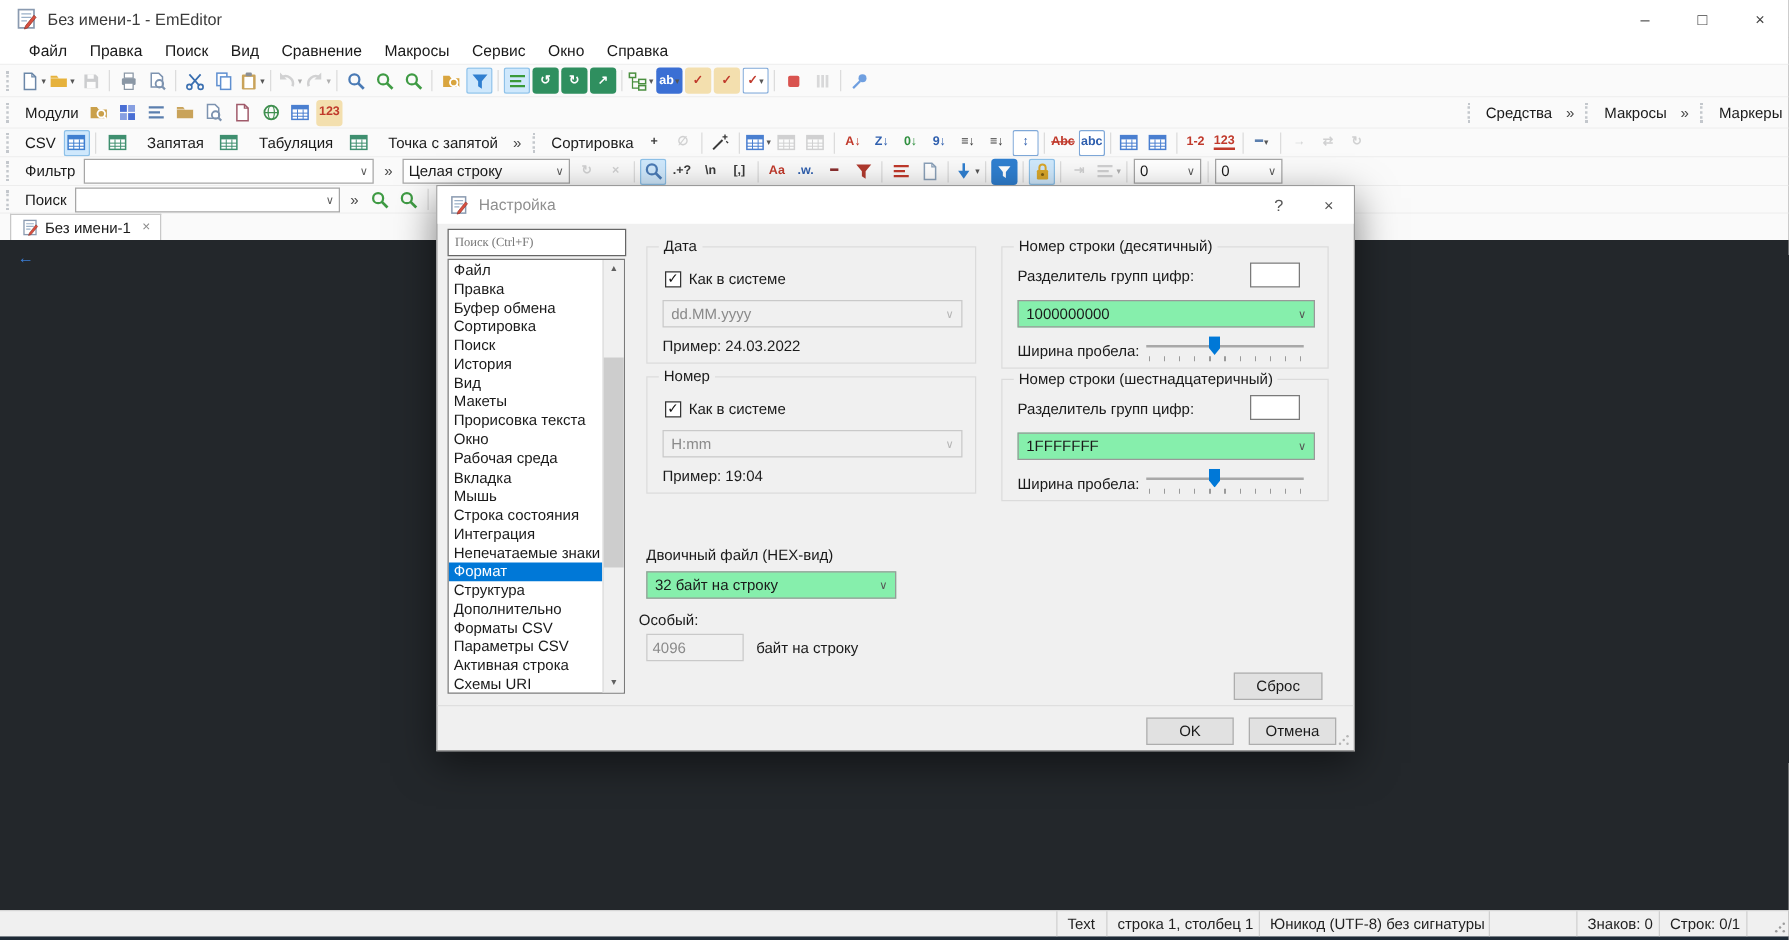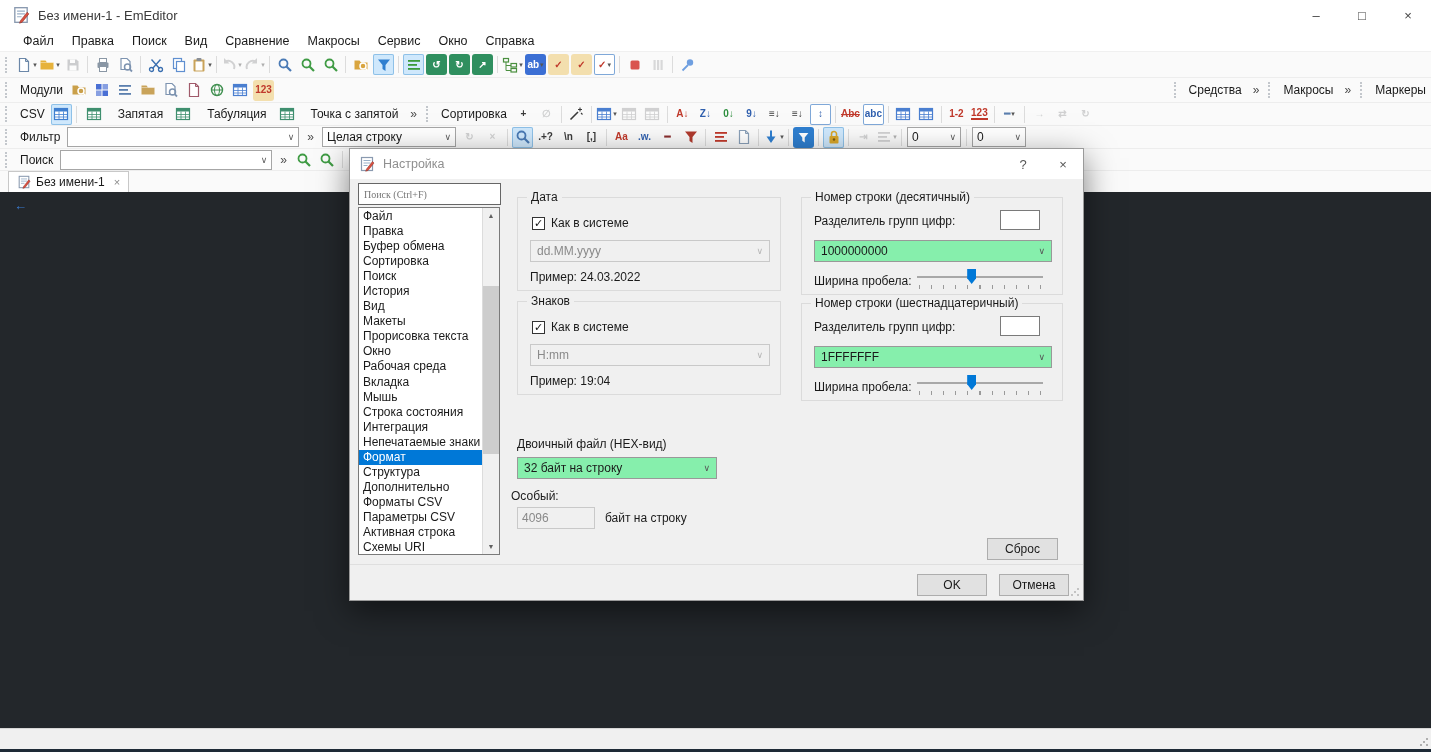--- a/index.html
+++ b/index.html
@@ -710,20 +710,29 @@
       <span class="tclose">×</span>
     </div>
   </div>
 
   <div class="editor">
     <span class="eof">←</span>
   </div>
 
   <div class="statusbar">
     <div class="spacer"></div>
+    <div class="rowpart" style="height:100%">
+        <div class="sbseg" style="width: 40px;">Text</div>
+        <div class="sbseg" style="width: 122px;">строка 1, столбец 1</div>
+        <div class="sbseg" style="width: 184px;">Юникод (UTF-8) без сигнатуры</div>
+        <div class="sbseg" style="width: 70px;"></div>
+        <div class="sbseg" style="width: 66px;">Знаков: 0</div>
+        <div class="sbseg" style="width: 70px;">Строк: 0/1</div>
+        <div class="sbseg" style="width: 34px;"></div>
+      </div>
     <svg class="sbgrip" width="10" height="10">
         <circle cx="8" cy="2" r="1" fill="#9a9a9a"></circle>
         <circle cx="8" cy="8" r="1" fill="#9a9a9a"></circle>
         <circle cx="2" cy="8" r="1" fill="#9a9a9a"></circle>
         <circle cx="5" cy="5" r="1" fill="#9a9a9a"></circle>
       </svg>
   </div>
   <div class="bottomstrip"></div>
 
   <div class="dlg">
@@ -781,21 +790,21 @@
           <span>Как в системе</span>
         </div>
         <div class="dcombo disab" style="left:12px;top:42px;width:240px">
           <span class="cval">dd.MM.yyyy</span>
             <span class="cchev">∨</span>
         </div>
         <span class="dtext-label" style="left:12px;top:72px">Пример: 24.03.2022</span>
       </div>
 
       <div class="group" style="left:167px;top:122px;width:264px;height:94px">
-        <span class="gt">Знаков</span>
+        <span class="gt">Номер</span>
         <div class="cbrow" style="left:14px;top:18px">
           <span class="cb">✓</span>
           <span>Как в системе</span>
         </div>
         <div class="dcombo disab" style="left:12px;top:42px;width:240px">
           <span class="cval">H:mm</span>
             <span class="cchev">∨</span>
         </div>
         <span class="dtext-label" style="left:12px;top:72px">Пример: 19:04</span>
       </div>

